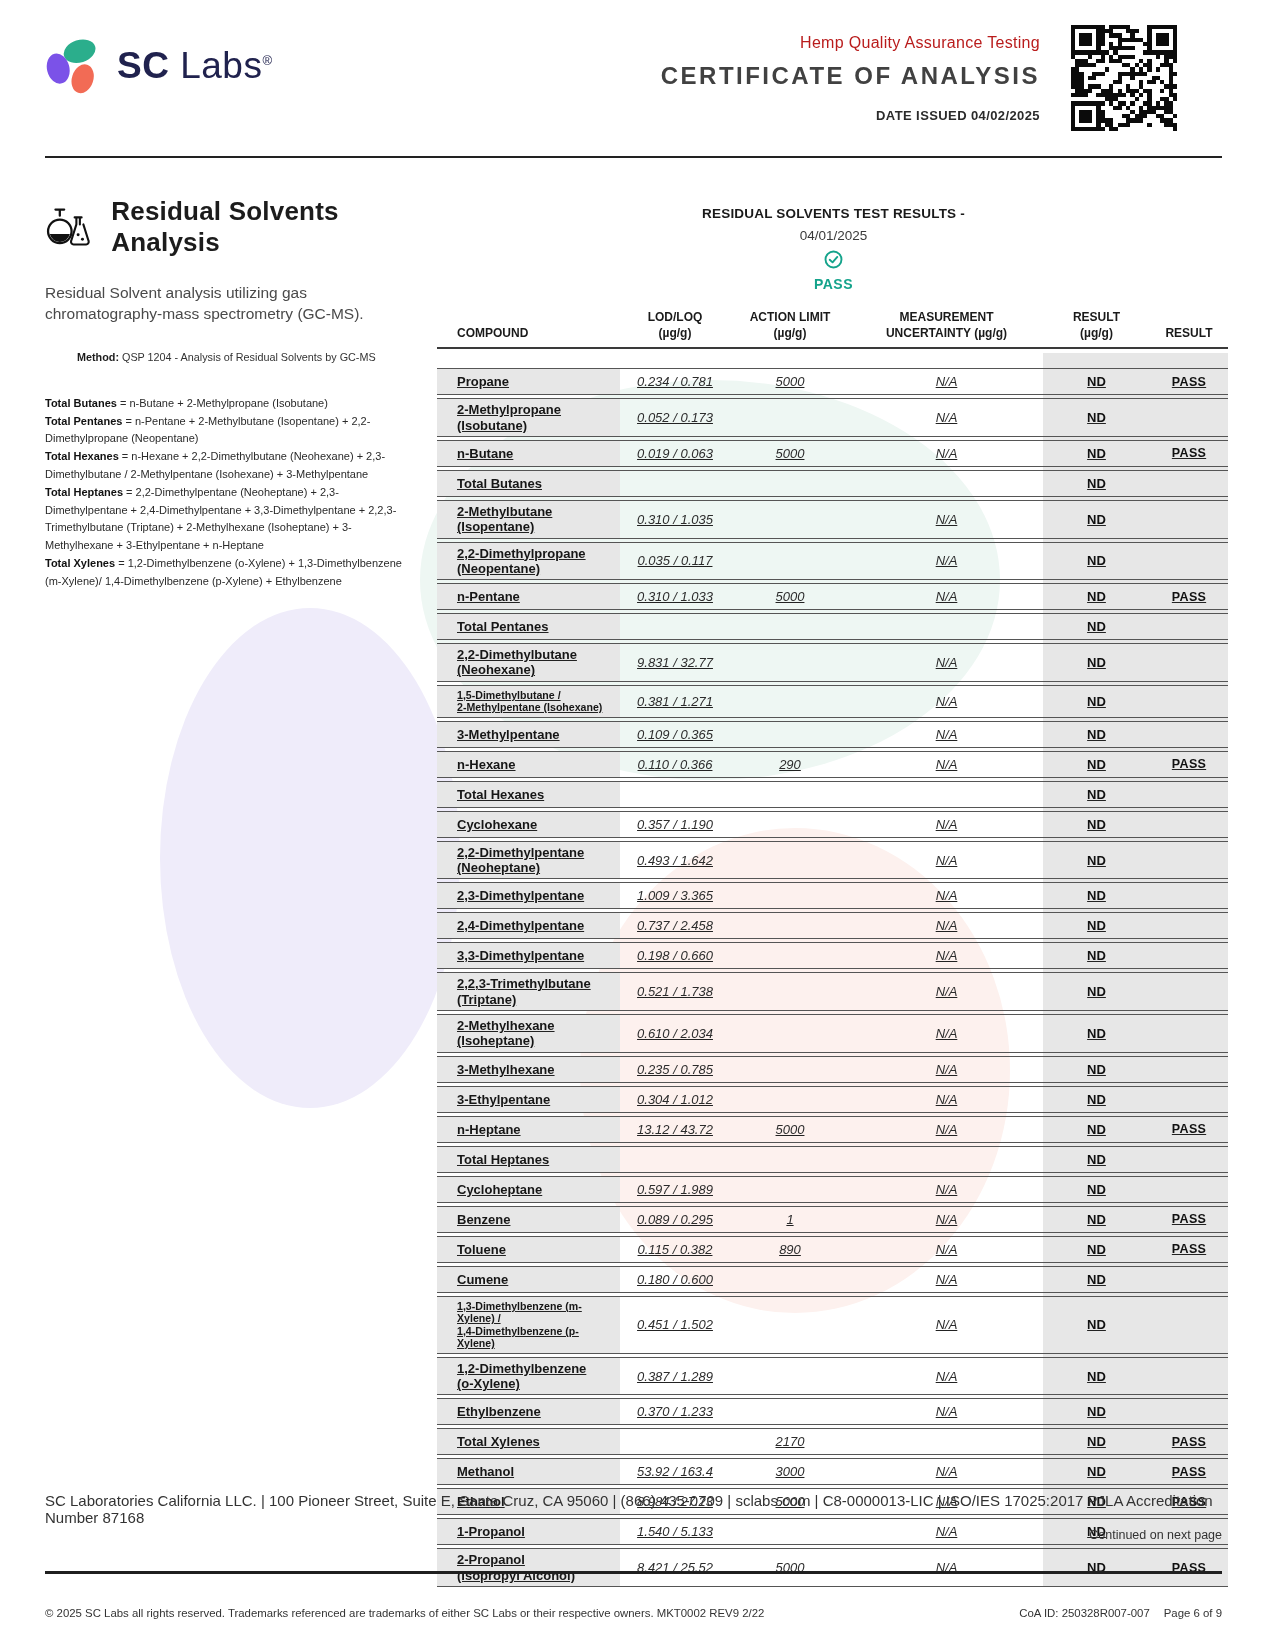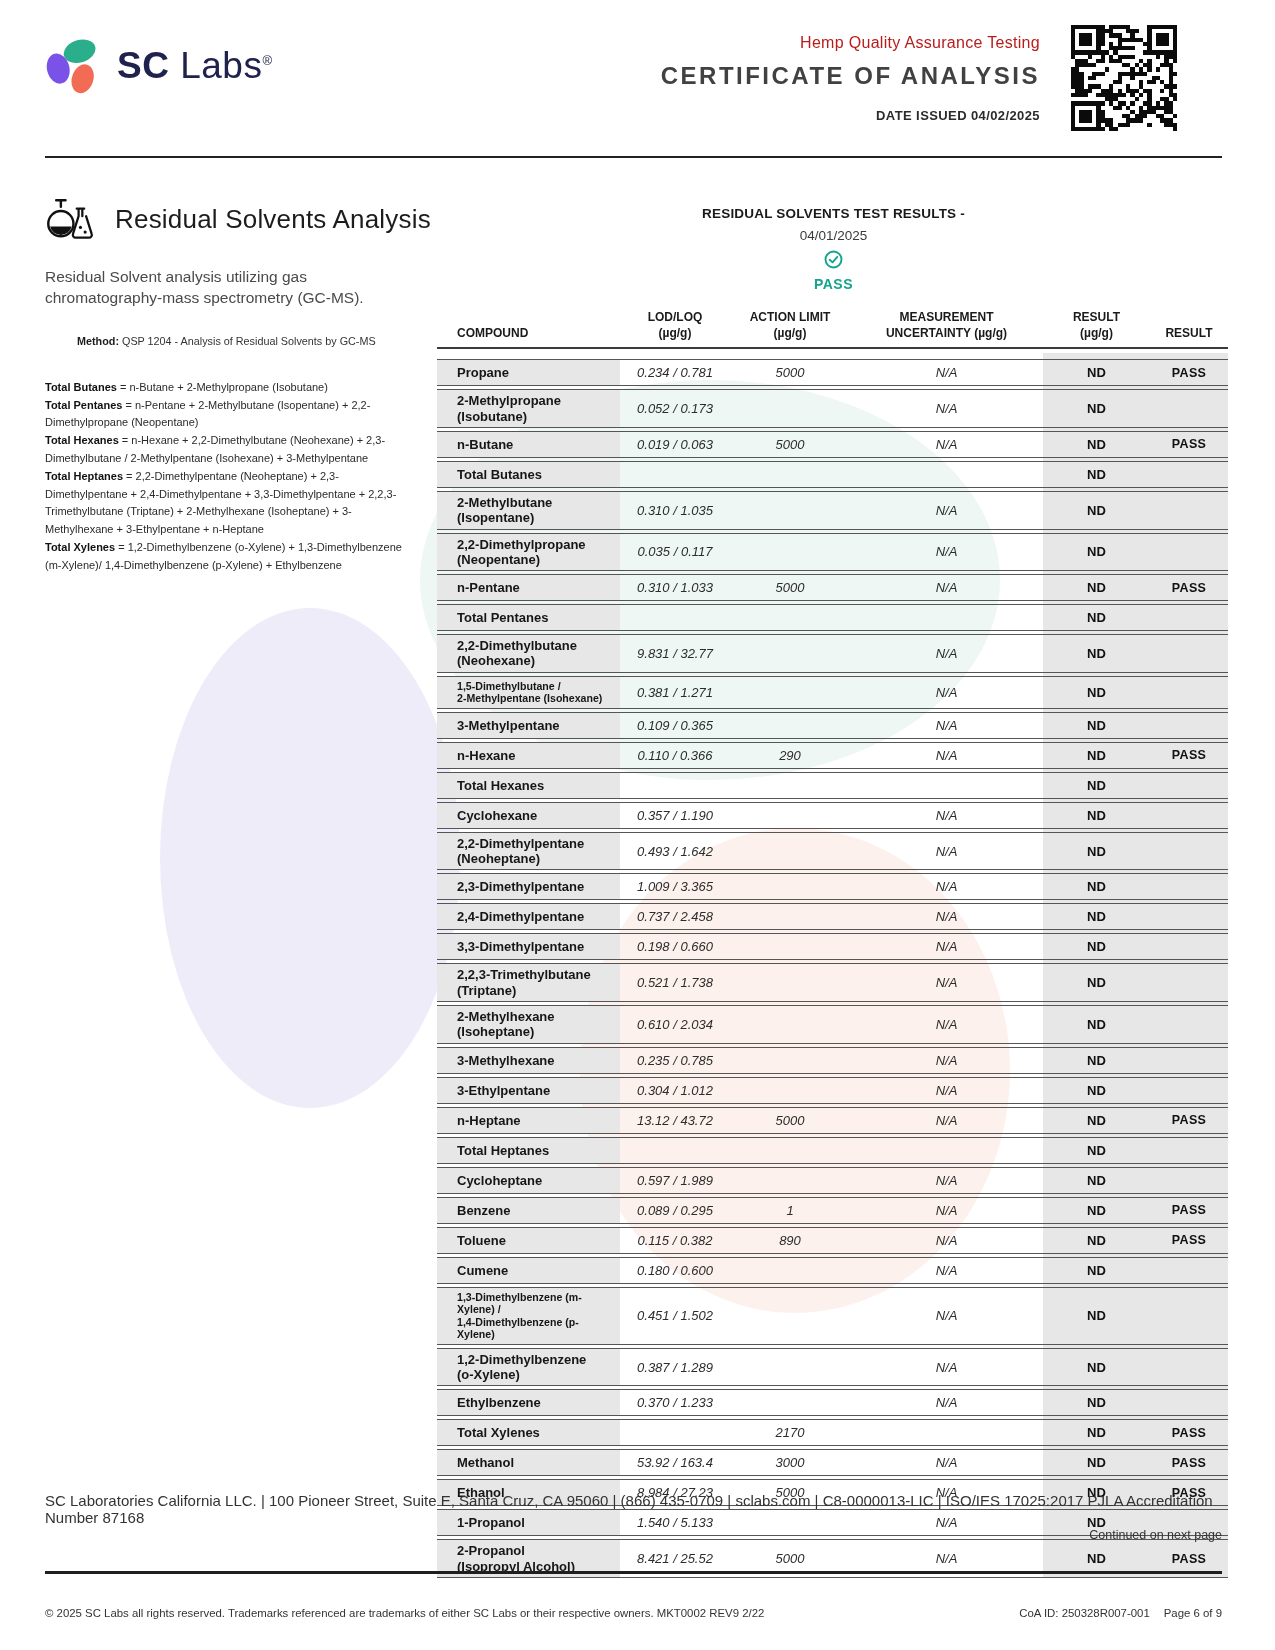--- a/index.html
+++ b/index.html
@@ -23,21 +23,21 @@
   .program { color:#b91c1c; font-weight:400; font-size:16px; letter-spacing:0.3px; }
   .coa-title { margin-top:10px; color:#414141; font-weight:600; font-size:24px; letter-spacing:2.5px; }
   .date-issued { margin-top:18px; color:#2b2b2b; font-weight:700; font-size:13px; letter-spacing:0.4px; }
   .qr { position:absolute; right:98px; top:25px; width:106px; height:106px; z-index:2; }
 
   .rule-top { position:absolute; left:45px; top:156px; width:1177px; height:2px; background:#222; z-index:2; }
 
   
   .left-col { position:absolute; left:45px; top:196px; width:386px; z-index:2; }
   .sec-head { display:flex; align-items:center; gap:14px; }
-  .sec-title { font-size:26px; font-weight:400; color:#1c1c1c; letter-spacing:0.2px; }
+  .sec-title { font-size:26px; font-weight:700; color:#1c1c1c; letter-spacing:0.2px; }
   .sec-desc { margin-top:24px; font-size:15.5px; line-height:1.38; color:#4a4a4a; width:370px; }
   .method-line { margin-top:26px; font-size:10.8px; color:#333; }
   .method-line b { color:#1c1c1c;padding-left:32px; }
   .defs { margin-top:32px; font-size:11px; line-height:1.62; color:#2a2a2a; width:358px; }
   .defs b { color:#111; }
 
   
   .right-col { position:absolute; left:437px; top:206px; width:791px; z-index:2; }
   .results-head { display:flex; align-items:center; gap:7px; font-size:13.5px; margin-left:2px;flex-direction:column; }
   .results-head .rh-title { font-weight:700; color:#1a1a1a; letter-spacing:0.2px; }
@@ -46,21 +46,21 @@
 
   .table-wrap { position:relative; margin-top:18px; }
   .result-band { position:absolute; left:606px; top:43px; bottom:0; width:185px; background:#e7e7e7; z-index:0; }
 
   .t-head { display:flex; border-bottom:2px solid #3a3a3a; padding-bottom:6px; position:relative; z-index:1; }
   .t-head .hc { font-size:12px; font-weight:700; color:#1a1a1a; line-height:1.3; display:flex; flex-direction:column; justify-content:flex-end; text-align:center; }
   .t-head .hc .sub { font-weight:700; }
   .hc0 { width:183px; text-align:left !important; padding-left:20px; align-items:flex-start; }
   .hc1 { width:110px; } .hc2 { width:120px; } .hc3 { width:193px; } .hc4 { width:107px; } .hc5 { width:78px; }
 
-  .t-body { position:relative; z-index:1; padding-top:10px; }
+  .t-body { position:relative; z-index:1; padding-top:19px;text-decoration:underline; }
   .t-row { display:flex; border-top:1.4px solid #555; border-bottom:1.4px solid #555; margin-bottom:3px; align-items:stretch; }
   .cell { display:flex; align-items:center; justify-content:center; font-size:13px; min-height:25px; padding:3px 2px; }
   .c-compound { width:183px; background:#e7e7e7; justify-content:flex-start; padding-left:20px; padding-right:8px;
                 flex-direction:column; align-items:flex-start; justify-content:center; }
   .c-compound .l1, .c-compound .l2 { font-weight:700; color:#161616; line-height:1.18; }
   .t-row.small .c-compound .l1, .t-row.small .c-compound .l2 { font-size:10.6px; }
   .c-lod { width:110px; font-style:italic; color:#2c2c2c; }
   .c-limit { width:120px; font-style:italic; color:#2c2c2c; }
   .c-unc { width:193px; font-style:italic; color:#2c2c2c; }
   .c-res { width:107px; font-weight:700; color:#111; }
@@ -776,18 +776,18 @@
     </div>
   </div>
 
   <div class="continued">Continued on next page</div>
 
   <div class="rule-bottom"></div>
   <div class="footer-1">SC Laboratories California LLC. | 100 Pioneer Street, Suite E, Santa Cruz, CA 95060 | (866) 435-0709 | sclabs.com | C8-0000013-LIC | ISO/IES 17025:2017 PJLA Accreditation Number 87168</div>
   <div class="footer-2">
     <span>© 2025 SC Labs all rights reserved. Trademarks referenced are trademarks of either SC Labs or their respective owners. MKT0002 REV9 2/22</span>
     <span class="f2-right">
-      <span>CoA ID: 250328R007-001</span>
+      <span>CoA ID: 250328R007-007</span>
       <span>Page 6 of 9</span>
     </span>
   </div>
 
 </div>
 
 </body></html>

